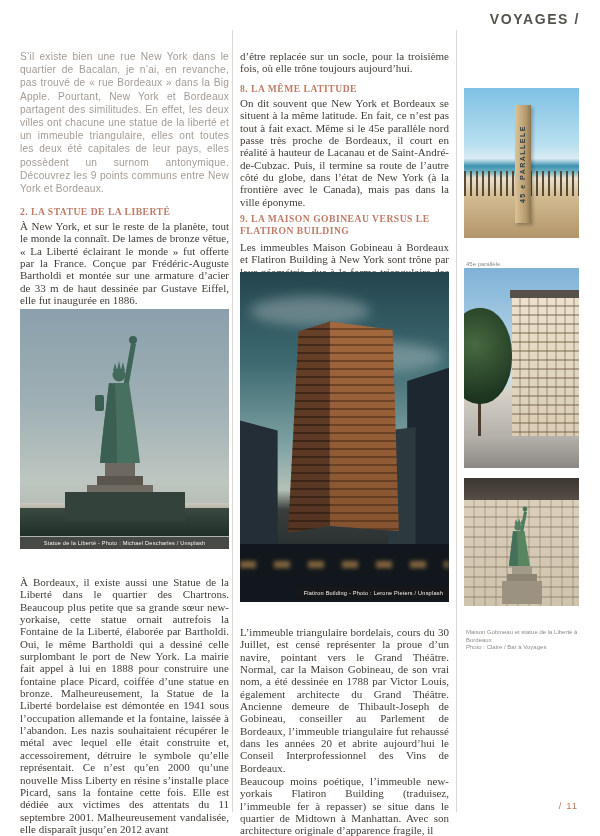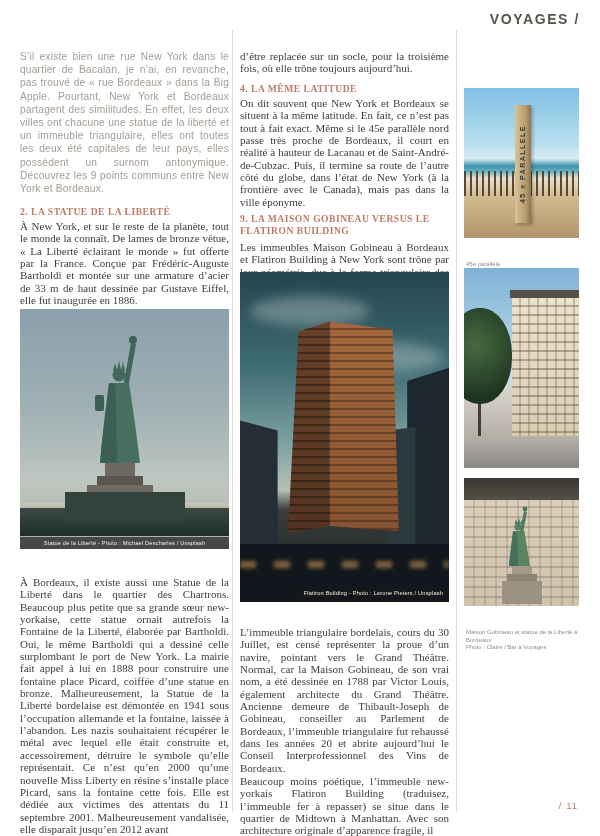--- a/index.html
+++ b/index.html
@@ -130,21 +130,21 @@
       </svg>
       <div class="ph-caption">Statue de la Liberté - Photo : Michael Descharles / Unsplash</div>
     </div>
 
     <div class="abs serif" style="top:556px;width:209px;">À Bordeaux, il existe aussi une Statue de la Liberté dans le quartier des Chartrons. Beaucoup plus petite que sa grande sœur new-yorkaise, cette statue ornait autrefois la Fontaine de la Liberté, élaborée par Bartholdi. Oui, le même Bartholdi qui a dessiné celle surplombant le port de New York. La mairie fait appel à lui en 1888 pour construire une fontaine place Picard, coiffée d’une statue en bronze. Malheureusement, la Statue de la Liberté bordelaise est démontée en 1941 sous l’occupation allemande et la fontaine, laissée à l’abandon. Les nazis souhaitaient récupérer le métal avec lequel elle était construite et, accessoirement, détruire le symbole qu’elle représentait. Ce n’est qu’en 2000 qu’une nouvelle Miss Liberty en résine s’installe place Picard, sans la fontaine cette fois. Elle est dédiée aux victimes des attentats du 11 septembre 2001. Malheureusement vandalisée, elle disparaît jusqu’en 2012 avant</div>
   </div>
 
   <div class="col col-mid">
     <div class="abs serif" style="top:30px;width:209px;">d’être replacée sur un socle, pour la troisième fois, où elle trône toujours aujourd’hui.</div>
 
-    <div class="abs sec-head" style="top:63px;width:209px;">4. LA MÊME LATITUDE</div>
+    <div class="abs sec-head" style="top:63px;width:209px;">8. LA MÊME LATITUDE</div>
 
     <div class="abs serif" style="top:77px;width:209px;">On dit souvent que New York et Bordeaux se situent à la même latitude. En fait, ce n’est pas tout à fait exact. Même si le 45e parallèle nord passe très proche de Bordeaux, il court en réalité à hauteur de Lacanau et de Saint-André-de-Cubzac. Puis, il termine sa route de l’autre côté du globe, dans l’état de New York (à la frontière avec le Canada), mais pas dans la ville éponyme.</div>
 
     <div class="abs sec-head" style="top:193px;width:209px;">9. LA MAISON GOBINEAU VERSUS LE FLATIRON BUILDING</div>
 
     <div class="abs serif" style="top:221px;width:209px;">Les immeubles Maison Gobineau à Bordeaux et Flatiron Building à New York sont trône par leur géométrie, due à la forme triangulaire des parcelles sur lesquelles ils ont été construits.</div>
 
     <div class="photo photo-flatiron">
       <div class="flat-cloud" style="left:10px;top:24px;"></div>
       <div class="flat-cloud" style="right:6px;top:70px;"></div>

